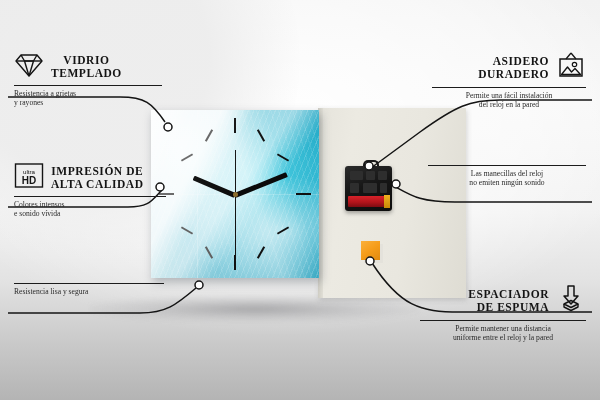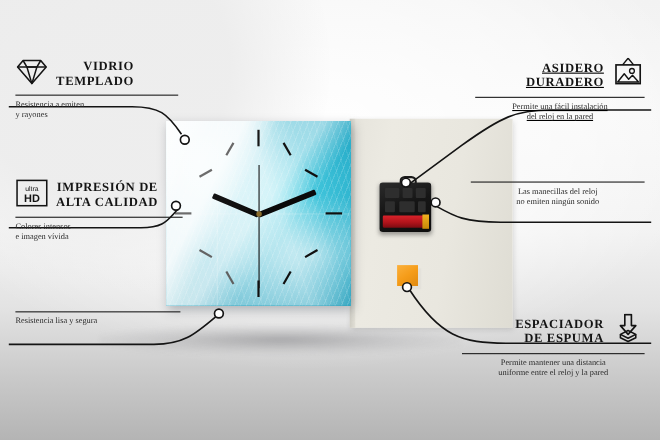--- a/index.html
+++ b/index.html
@@ -105,21 +105,21 @@
   
   .callout{position:absolute;}
   .callout .head{display:flex;align-items:center;gap:7px;}
   .callout.right .head{flex-direction:row;justify-content:flex-end;}
   .title{
     font-family:"Liberation Serif",serif;
     font-weight:bold;font-size:11.5px;line-height:12.6px;
     letter-spacing:.55px;color:#141414;text-transform:uppercase;
     white-space:pre-line;
   }
-  .callout.left .title{text-align:right;}
+  .callout.left .title{text-align:center;}
   .callout.right .title{text-align:right;}
   .rule{height:1px;background:#1c1c1c;margin:3px 0 3px 0;}
   .desc{
     font-family:"Liberation Serif",serif;
     font-size:7.6px;line-height:9.4px;color:#2a2a2a;
     white-space:pre-line;
   }
   .callout.right .desc{text-align:center;}
   .icon{flex:0 0 auto;display:block;}
 
@@ -205,47 +205,47 @@
               <path d="M7,3 L10.5,9 L15,24"></path>
               <path d="M23,3 L19.5,9 L15,24"></path>
               <path d="M10.5,9 L19.5,9"></path>
         </g>
           </svg>
       </span>
       <span class="title">VIDRIO
 TEMPLADO</span>
     </div>
     <div class="rule"></div>
-    <div class="desc">Resistencia a emiten
+    <div class="desc">Resistencia a grietas
 y rayones</div>
   </div>
 
   <div class="callout left" style="left:14px;top:162px;width:152px;">
     <div class="head">
       <span class="icon">
         <svg width="30" height="27" viewBox="0 0 30 27">
           <rect x="1.5" y="2" width="27" height="23" fill="none" stroke="#141414" stroke-width="1.4"></rect>
           <text x="15" y="12" font-family="Liberation Sans, sans-serif" font-size="6.2" text-anchor="middle" fill="#141414">ultra</text>
           <text x="15" y="22" font-family="Liberation Sans, sans-serif" font-size="10" font-weight="bold" text-anchor="middle" fill="#141414">HD</text>
         </svg>
       </span>
       <span class="title">IMPRESIÓN DE
 ALTA CALIDAD</span>
     </div>
     <div class="rule"></div>
     <div class="desc">Colores intensos
-e imagen vívida</div>
+e sonido vívida</div>
   </div>
 
   <div class="callout left" style="left:14px;top:280px;width:150px;">
     <div class="rule"></div>
     <div class="desc">Resistencia lisa y segura</div>
   </div>
 
-  <div class="callout right" style="left:432px;top:52px;width:154px;text-decoration:underline;">
+  <div class="callout right" style="left:432px;top:52px;width:154px;">
     <div class="head">
       <span class="title">ASIDERO
 DURADERO</span>
       <span class="icon">
         <svg width="30" height="28" viewBox="0 0 30 28">
           <path d="M15,1 L10,7 M15,1 L20,7" fill="none" stroke="#141414" stroke-width="1.3"></path>
           <rect x="4" y="7" width="22" height="17" fill="none" stroke="#141414" stroke-width="1.5"></rect>
           <circle cx="18.5" cy="12.5" r="2.2" fill="none" stroke="#141414" stroke-width="1.2"></circle>
           <path d="M5.5,22.5 L11.5,15 L15.5,20 L19,16.5 L24.5,22.5 Z" fill="none" stroke="#141414" stroke-width="1.3" stroke-linejoin="round"></path>
         </svg>

